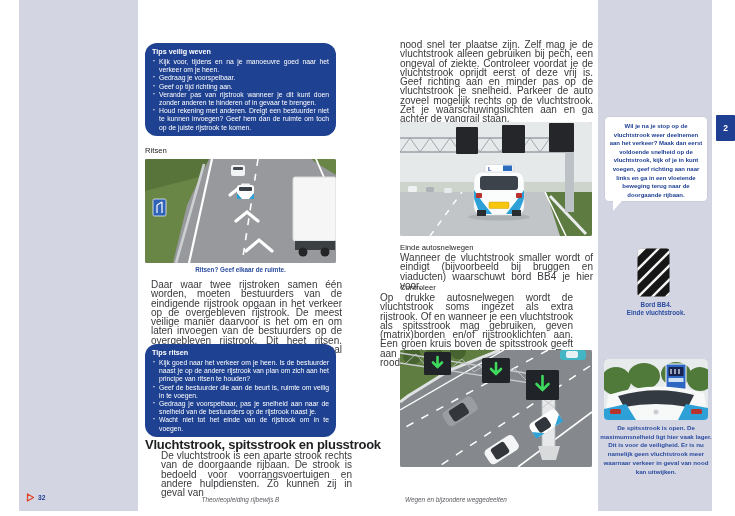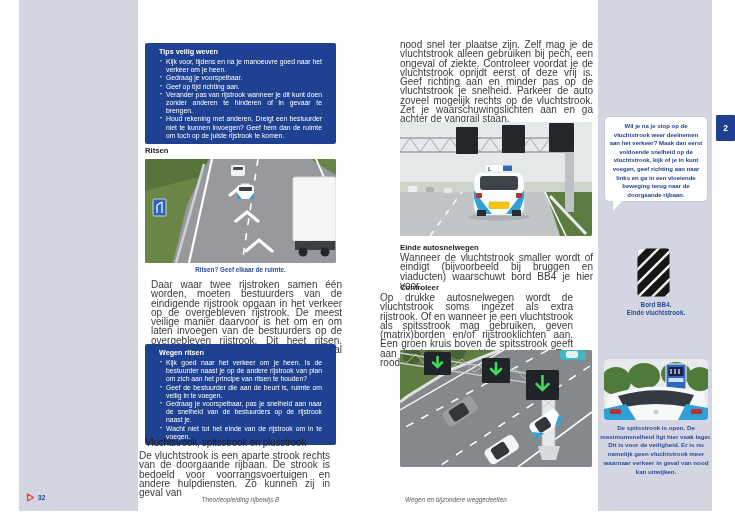--- a/index.html
+++ b/index.html
@@ -6,29 +6,29 @@
   body{
     width:735px;height:516px;position:relative;overflow:hidden;
     background:#ffffff;
     font-family:"Liberation Sans",sans-serif;
     -webkit-font-smoothing:antialiased;
   }
   .abs{position:absolute}
   .panel{background:#d3d5e3}
 
   
-  .tips{background:#1e4191;color:#fff;border-radius:2px;padding:5px 14px 4px;box-sizing:border-box}
+  .tips{background:#1e4191;color:#fff;border-radius:12px;padding:5px 7px 4px;box-sizing:border-box}
   .tips h4{margin:0 0 2px 0;font-size:7.2px;line-height:8px;font-weight:bold}
   .tips ul{margin:0;padding:0;list-style:none}
   .tips li{font-size:6.8px;line-height:8.2px;padding-left:7px;position:relative;text-align:justify}
   .tips li::before{content:"\00B7";position:absolute;left:1px;top:-1px;font-weight:bold}
 
   .para{font-size:10px;line-height:9.3px;color:#38393c;text-align:justify}
-  .h-small{font-size:7.7px;font-weight:bold;color:#232427}
-  .h-big{font-size:10px;font-weight:normal;letter-spacing:-0.25px;white-space:nowrap;color:#1d1e20}
+  .h-small{font-size:7.7px;font-weight:normal;color:#232427}
+  .h-big{font-size:13px;font-weight:bold;letter-spacing:-0.25px;white-space:nowrap;color:#1d1e20}
   .cap{font-size:6.3px;font-weight:bold;color:#2a4b9e;text-align:center;line-height:8.2px}
 
   .photo{border-radius:2px;overflow:hidden;background:#9a9da0}
   .photo svg{display:block}
 
   .bubble{
     background:#fff;border:1px solid #c9cdd9;border-radius:5px;color:#1e3f92;
     font-size:6px;font-weight:bold;text-align:center;line-height:8.6px;
     padding:5px 3px;box-sizing:border-box;height:86px;overflow:hidden;
   }
@@ -96,32 +96,32 @@
       <circle cx="180" cy="93" r="4.5" fill="#232527"></circle>
     </g>
   </svg>
 </div>
 
 <div class="abs cap" style="left:145px;top:266px;width:191px">Ritsen? Geef elkaar de ruimte.</div>
 
 <div class="abs para" style="left:151px;top:280px;width:191px">Daar waar twee rijstroken samen één worden, moeten bestuurders van de eindigende rijstrook opgaan in het verkeer op de overgebleven rijstrook. De meest veilige manier daarvoor is het om en om laten invoegen van de bestuurders op de overgebleven rijstrook. Dit heet ritsen. Ritsen is een voorbeeld van sociaal rijgedrag.</div>
 
 <div class="abs tips" style="left:145px;top:344px;width:191px;min-height:86px">
-  <h4>Wegen ritsen</h4>
+  <h4>Tips ritsen</h4>
   <ul>
     <li>Kijk goed naar het verkeer om je heen. Is de bestuurder naast je op de andere rijstrook van plan om zich aan het principe van ritsen te houden?</li>
     <li>Geef de bestuurder die aan de beurt is, ruimte om veilig in te voegen.</li>
     <li>Gedraag je voorspelbaar, pas je snelheid aan naar de snelheid van de bestuurders op de rijstrook naast je.</li>
     <li>Wacht niet tot het einde van de rijstrook om in te voegen.</li>
   </ul>
 </div>
 
 <div class="abs h-big" style="left:145px;top:437px">Vluchtstrook, spitsstrook en plusstrook</div>
 
-<div class="abs para" style="left:139px;top:451px;width:191px">De vluchtstrook is een aparte strook rechts van de doorgaande rijbaan. De strook is bedoeld voor voorrangsvoertuigen en andere hulpdiensten. Zo kunnen zij in geval van</div>
+<div class="abs para" style="left:161px;top:451px;width:191px">De vluchtstrook is een aparte strook rechts van de doorgaande rijbaan. De strook is bedoeld voor voorrangsvoertuigen en andere hulpdiensten. Zo kunnen zij in geval van</div>
 
 <div class="abs pgfoot" style="left:26px;top:493px">
   <svg width="9" height="9" viewBox="0 0 9 9">
     <polygon points="1.5,1 7.5,4.5 1.5,8" fill="none" stroke="#e2442c" stroke-width="1.3" stroke-linejoin="round"></polygon>
   </svg>
   <span class="pnum">32</span>
 </div>
 <div class="abs foot-it" style="left:145px;top:496px;width:191px;text-align:center">Theorieopleiding rijbewijs B</div>
 
 <div class="abs para" style="left:400px;top:40px;width:193px">nood snel ter plaatse zijn. Zelf mag je de vluchtstrook alleen gebruiken bij pech, een ongeval of ziekte. Controleer voordat je de vluchtstrook oprijdt eerst of deze vrij is. Geef richting aan en minder pas op de vluchtstrook je snelheid. Parkeer de auto zoveel mogelijk rechts op de vluchtstrook. Zet je waarschuwingslichten aan en ga achter de vangrail staan.</div>

